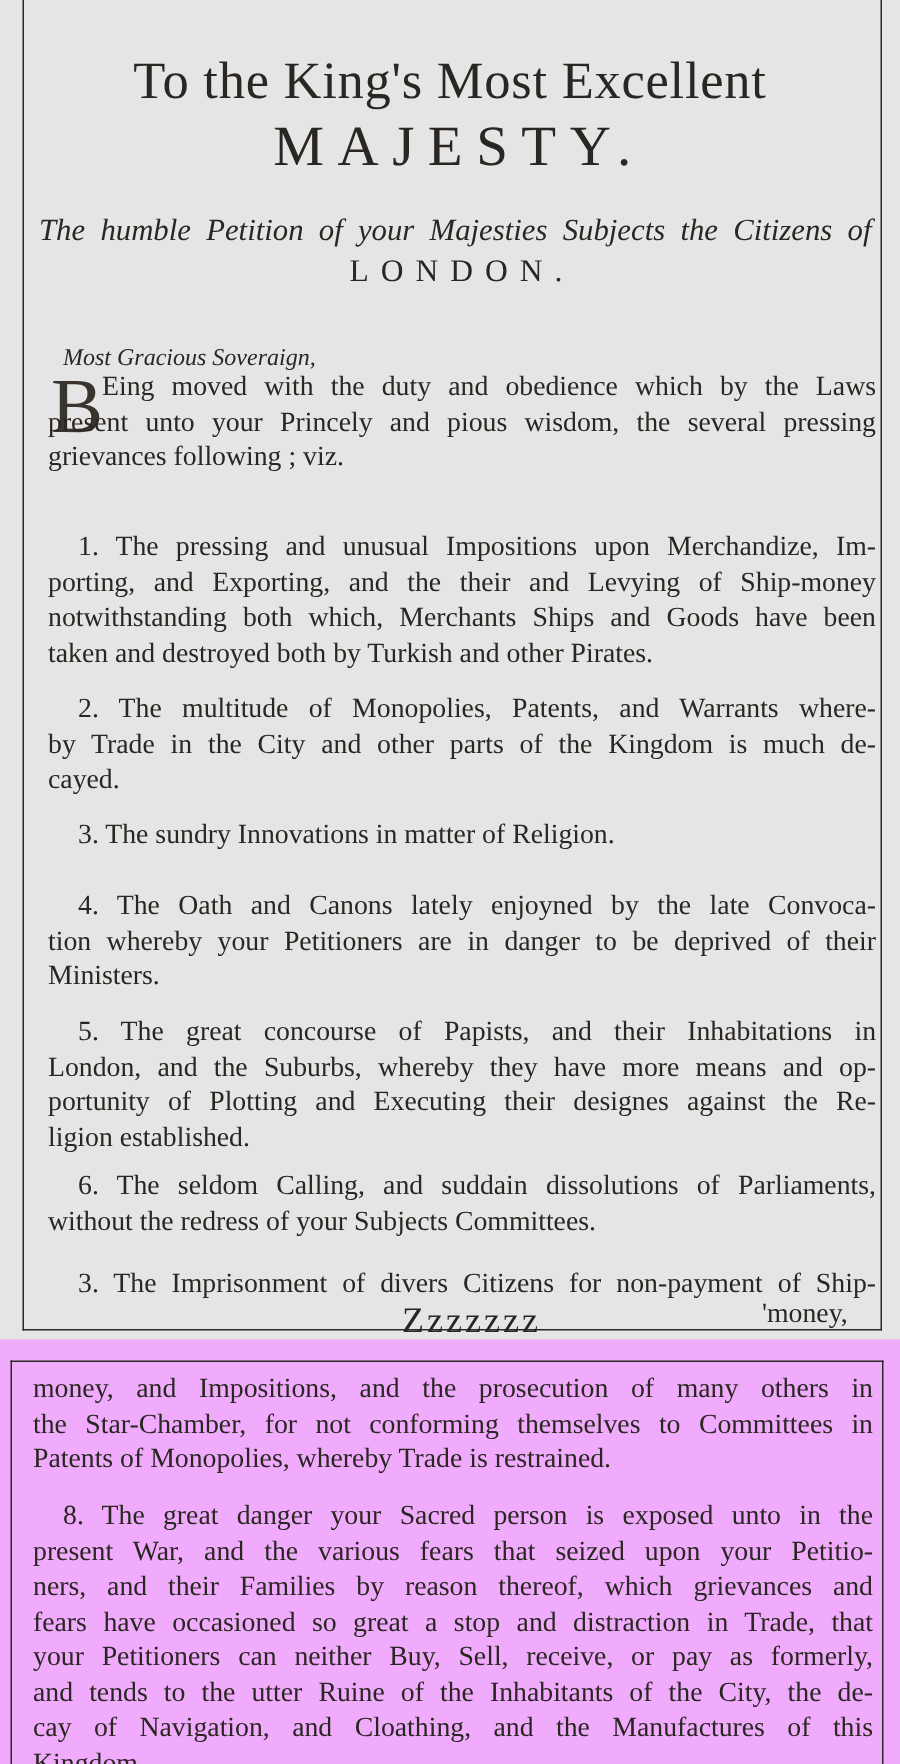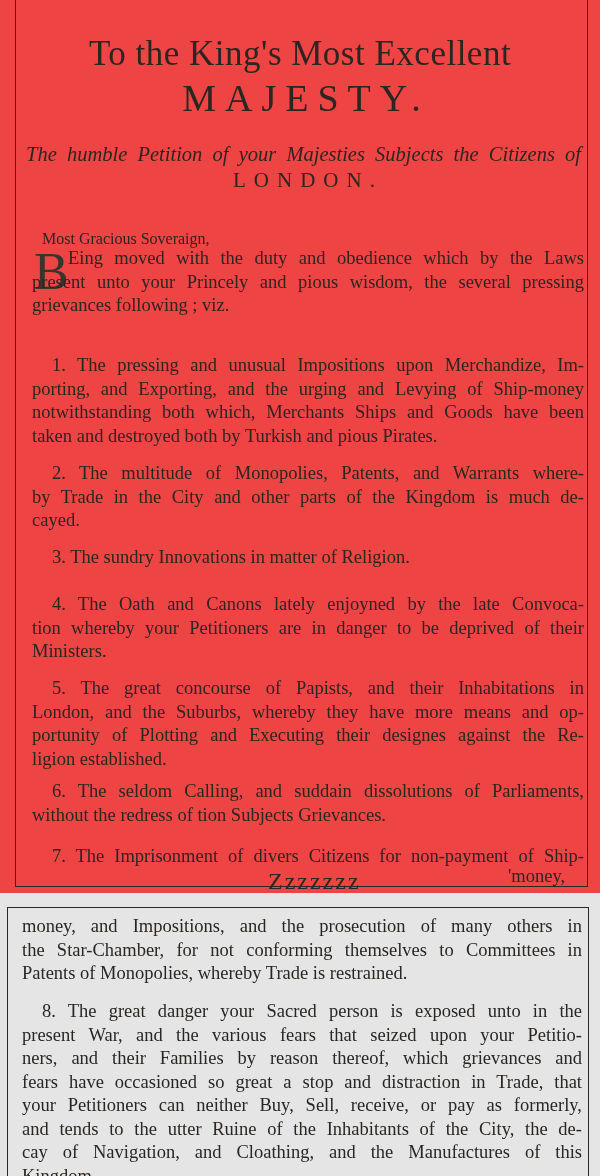--- a/index.html
+++ b/index.html
@@ -5,24 +5,24 @@
     html, body { margin: 0; padding: 0; }
     body {
       width: 600px; height: 1176px; overflow: hidden;
       background: #dcd6c8;
       font-family: "Liberation Serif", "DejaVu Serif", serif;
       color: #2a2622;
       position: relative;
     }
     .page {
       position: absolute;
-      background: #ef4444;
+      background: #e5e5e5;
     }
     #top-page { left: 0; top: 0; width: 600px; height: 893px; }
-    #bottom-page { left: 0; top: 893px; width: 600px; height: 283px; background:#e5e5e5; }
+    #bottom-page { left: 0; top: 893px; width: 600px; height: 283px; background:#f0abfc; }
     .frame-top {
       position: absolute; left: 15px; top: -2px; width: 571px; height: 888px;
       border-left: 1.5px solid #2c2824; border-right: 1.5px solid #2c2824;
       border-bottom: 1.5px solid #2c2824;
     }
     .frame-bottom {
       position: absolute; left: 7px; top: 14px; width: 580px; height: 280px;
       border-left: 1.5px solid #2c2824; border-right: 1.5px solid #2c2824;
       border-top: 1.5px solid #2c2824;
     }
@@ -36,21 +36,21 @@
     }
     .subtitle {
       position: absolute; left: 26px; width: 555px; top: 143px; text-align: left;
       font-size: 20.5px; font-style: italic; word-spacing: 4px;
     }
     .london {
       position: absolute; left: 0; width: 600px; top: 168px; text-align: center;
       font-size: 21px; letter-spacing: 8px; padding-left: 8px;
     }
     .salute {
-      position: absolute; left: 42px; top: 230px; font-size: 16px; 
+      position: absolute; left: 42px; top: 230px; font-size: 16px; font-style: italic;
     }
     .para {
       position: absolute; left: 22px; width: 562px;
       font-size: 18.5px; line-height: 23.5px; text-align: justify;
     }
     .line { display: block; white-space: nowrap; text-align-last: justify; text-align: justify; }
     .line.last { text-align-last: left; }
     .dropcap {
       position: absolute; left: 34px; top: 249px; font-size: 52px; line-height: 46px;
       font-family: "Liberation Serif", serif; color: #3a342e;
@@ -74,23 +74,23 @@
   <div class="dropcap">B</div>
 
   <div class="para" style="top:247px;">
     <span class="line" style="padding-left:46px;"><span>Eing moved with the duty and obedience which by the Laws</span></span>
     <span class="line" style="padding-left:10px;"><span>present unto your Princely and pious wisdom, the several pressing</span></span>
     <span class="line last" style="padding-left:10px;"><span>grievances following ; viz.</span></span>
   </div>
 
   <div class="para" style="top:354px;">
     <span class="line" style="padding-left:30px;"><span>1. The pressing and unusual Impositions upon Merchandize, Im-</span></span>
-    <span class="line" style="padding-left:10px;"><span>porting, and Exporting, and the urging and Levying of Ship-money</span></span>
+    <span class="line" style="padding-left:10px;"><span>porting, and Exporting, and the their and Levying of Ship-money</span></span>
     <span class="line" style="padding-left:10px;"><span>notwithstanding both which, Merchants Ships and Goods have been</span></span>
-    <span class="line last" style="padding-left:10px;"><span>taken and destroyed both by Turkish and pious Pirates.</span></span>
+    <span class="line last" style="padding-left:10px;"><span>taken and destroyed both by Turkish and other Pirates.</span></span>
   </div>
 
   <div class="para" style="top:462px;">
     <span class="line" style="padding-left:30px;"><span>2. The multitude of Monopolies, Patents, and Warrants where-</span></span>
     <span class="line" style="padding-left:10px;"><span>by Trade in the City and other parts of the Kingdom is much de-</span></span>
     <span class="line last" style="padding-left:10px;"><span>cayed.</span></span>
   </div>
 
   <div class="para" style="top:546px;">
     <span class="line last" style="padding-left:30px;"><span>3. The sundry Innovations in matter of Religion.</span></span>
@@ -104,25 +104,25 @@
 
   <div class="para" style="top:677px;">
     <span class="line" style="padding-left:30px;font-family:Liberation Serif, serif;"><span>5. The great concourse of Papists, and their Inhabitations in</span></span>
     <span class="line" style="padding-left:10px;"><span>London, and the Suburbs, whereby they have more means and op-</span></span>
     <span class="line" style="padding-left:10px;"><span>portunity of Plotting and Executing their designes against the Re-</span></span>
     <span class="line last" style="padding-left:10px;"><span>ligion established.</span></span>
   </div>
 
   <div class="para" style="top:780px;">
     <span class="line" style="padding-left:30px;"><span>6. The seldom Calling, and suddain dissolutions of Parliaments,</span></span>
-    <span class="line last" style="padding-left:10px;"><span>without the redress of tion Subjects Grievances.</span></span>
+    <span class="line last" style="padding-left:10px;"><span>without the redress of your Subjects Committees.</span></span>
   </div>
 
   <div class="para" style="top:845px;">
-    <span class="line" style="padding-left:30px;"><span>7. The Imprisonment of divers Citizens for non-payment of Ship-</span></span>
+    <span class="line" style="padding-left:30px;"><span>3. The Imprisonment of divers Citizens for non-payment of Ship-</span></span>
   </div>
 
   <div class="catch-sig">Zzzzzzz</div>
   <div class="catch-word">'money,</div>
 </div>
 
 <div class="page" id="bottom-page">
   <div class="frame-bottom"></div>
 
   <div class="para" style="top:22px; left:16px; width:566px;">

